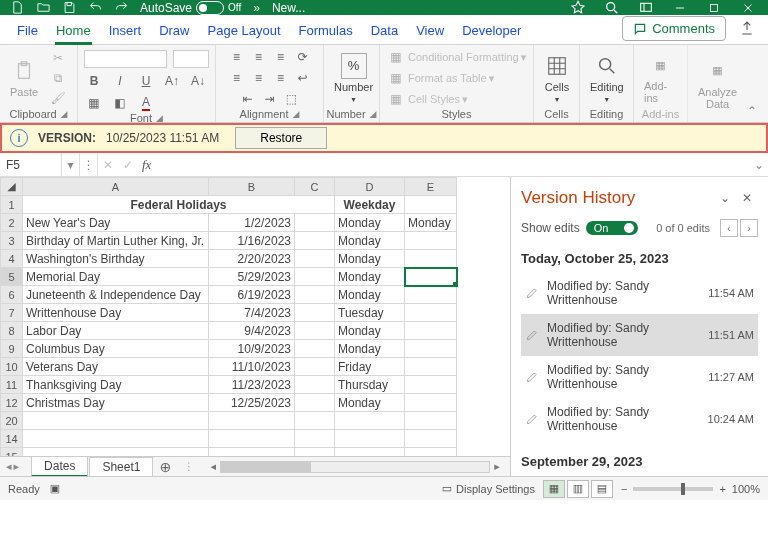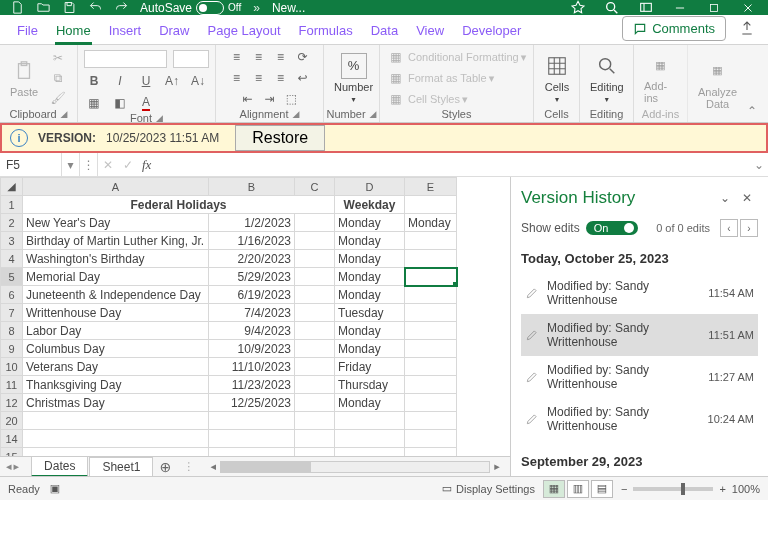--- a/index.html
+++ b/index.html
@@ -14,21 +14,21 @@
 .titlebar .tgl { width:28px;height:14px;border:1px solid #fff;border-radius:7px;position:relative; }
 .titlebar .tgl::after { content:'';position:absolute;width:8px;height:8px;border-radius:50%;background:#fff;top:2px;left:2px; }
 .titlebar .chev { margin:0 8px; opacity:.85; }
 .titlebar .docname { font-size:12px; }
 .titlebar .spacer { flex:1; }
 .titlebar .right-icons { display:flex;gap:6px;align-items:center; }
 .titlebar .wicon { width:28px;height:28px;display:flex;align-items:center;justify-content:center; }
 
 
 .ribbon-tabs { height: 30px; display:flex; align-items:flex-end; padding: 0 8px; border-bottom:1px solid #d4d4d4; gap:2px; }
-.ribbon-tabs .tab { padding: 6px 9px 6px; font-size:13px; color:#8b5cf6; cursor:pointer; position:relative;}
+.ribbon-tabs .tab { padding: 6px 9px 6px; font-size:13px; color:#1d4ed8; cursor:pointer; position:relative;}
 .ribbon-tabs .tab.active { color:#107c41; }
 .ribbon-tabs .tab.active::after { content:'';position:absolute;left:8px;right:8px;bottom:-1px;height:3px;background:#107c41; }
 .ribbon-tabs .flex1 { flex:1; }
 .ribbon-tabs .comments-btn { border:1px solid #aaa; border-radius:4px; padding:4px 10px;font-size:13px;display:flex;align-items:center;gap:5px;color:#107c41;margin-bottom:3px; }
 .ribbon-tabs .share { width:26px;height:26px;display:flex;align-items:center;justify-content:center;margin-left:6px;margin-bottom:3px; }
 
 
 .ribbon-body { height: 78px; background: #f5f5f5; border-bottom:1px solid #ccc; display:flex; }
 .rgroup { border-right:1px solid #ddd; padding:3px 6px 2px; display:flex; flex-direction:column; justify-content:space-between; }
 .rgroup .controls { flex:1; display:flex; align-items:center; gap:6px; }
@@ -39,21 +39,21 @@
 .vstack { display:flex; flex-direction:column; gap:2px; }
 .hstack { display:flex; gap:2px; align-items:center; }
 .micn { width:20px; height:18px; display:flex; align-items:center; justify-content:center; color:#666; font-size:12px; }
 .disabled { opacity:.5; }
 
 
 .version-banner { height:30px; background:#fff8d6; border:2px solid #e06060; display:flex; align-items:center; padding:0 8px; gap:10px; }
 .version-banner .info-icn { width:18px;height:18px;border:1.5px solid #3b82c4;border-radius:50%;color:#3b82c4;display:flex;align-items:center;justify-content:center;font-size:11px;font-weight:bold; }
 .version-banner .vlabel { font-weight:bold; font-size:12px; }
 .version-banner .vtime { font-size:12px; }
-.version-banner .restore { border:1px solid #aaa; background:#f3f3e6; padding:3px 16px; font-size:16px; margin-left:6px; }
+.version-banner .restore { border:1px solid #aaa; background:#f3f3e6; padding:3px 24px; font-size:12px; margin-left:6px; }
 
 
 .namefx { height:24px; display:flex; align-items:center; border-bottom:1px solid #ddd; }
 .namefx .namebox { width:62px; padding:0 6px; font-size:12px; border-right:1px solid #ddd; height:100%; display:flex; align-items:center; }
 .namefx .nbdrop,.namefx .fxsep { width:18px;height:100%;display:flex;align-items:center;justify-content:center;color:#888;border-right:1px solid #ddd;}
 .namefx .fxbtn { width:20px;height:100%;display:flex;align-items:center;justify-content:center;color:#888; }
 .namefx .fx { font-style:italic;font-family:serif;font-size:13px;color:#555;padding:0 4px; }
 .namefx .fxinput { flex:1; height:100%; }
 .namefx .fxexpand { width:18px;display:flex;align-items:center;justify-content:center;color:#888;}
 
@@ -78,21 +78,21 @@
 .sheet-tab.active { border-bottom:2px solid #107c41; }
 .sheet-add { padding:0 6px; color:#666; font-size:14px; }
 .hscroll { flex:1; display:flex; align-items:center; padding:0 6px; }
 .hscroll .track { flex:1; height:12px; background:#eee; border:1px solid #ccc; position:relative; }
 .hscroll .thumb { position:absolute; left:0; top:0; bottom:0; width:90px; background:#ccc; }
 .hscroll .arr { width:14px;height:14px;display:flex;align-items:center;justify-content:center;color:#777;}
 
 
 .pane { width:258px; border-left:1px solid #ccc; padding:10px 10px 4px; display:flex; flex-direction:column; overflow:hidden;}
 .pane .ph { display:flex; align-items:center; }
-.pane .ph h2 { font-size:17px; font-weight:400; color:#15803d; flex:1; }
+.pane .ph h2 { font-size:17px; font-weight:400; color:#c2410c; flex:1; }
 .pane .ph .pbtn { width:22px;height:22px;display:flex;align-items:center;justify-content:center;color:#666; }
 .pane .showedits { display:flex; align-items:center; gap:6px; margin-top:10px; font-size:12px; color:#555; }
 .pane .onpill { background:#107c41; color:#fff; border-radius:9px; padding:1px 4px 1px 8px; font-size:11px; display:flex; align-items:center; gap:16px; }
 .pane .onpill .dot{width:10px;height:10px;border-radius:50%;background:#fff;}
 .pane .showedits .spacer{flex:1;}
 .pane .editcount { font-size:11px; color:#666; }
 .pane .stepper { display:flex; gap:2px; margin-left:4px;}
 .pane .stepper .sb{width:18px;height:18px;border:1px solid #bbb;display:flex;align-items:center;justify-content:center;font-size:10px;color:#666;}
 .pane .dategroup { margin-top:14px; }
 .pane .dategroup h3 { font-size:13px; font-weight:600; color:#333; margin-bottom:6px; }

